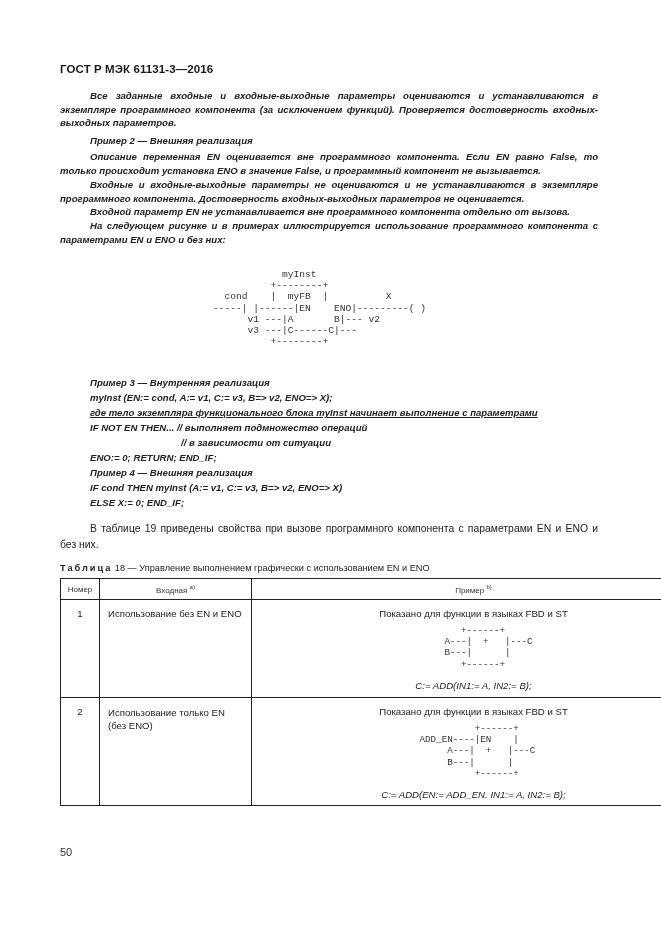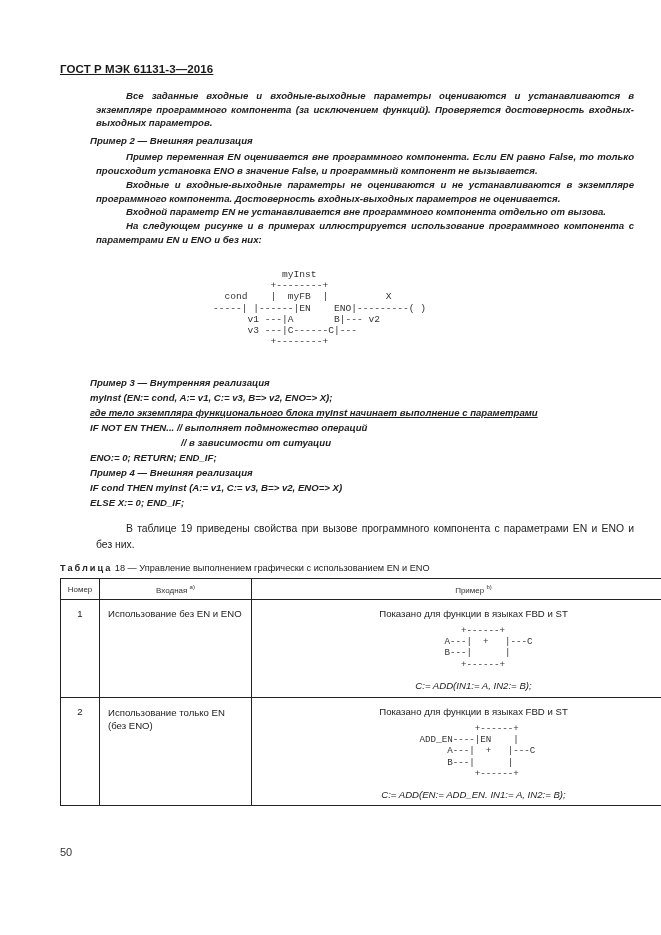--- a/index.html
+++ b/index.html
@@ -1,21 +1,21 @@
 <!DOCTYPE html>
 <html><head>
 <meta charset="utf-8">
 <style>
   html, body { margin: 0; padding: 0; background: #ffffff; }
   body { width: 661px; height: 935px; position: relative; overflow: hidden; color: #1a1a1a; font-family: "Liberation Sans", sans-serif; }
   .abs { position: absolute; }
-  .hdr { left: 60px; top: 63px; font-size: 11.5px; font-weight: bold; letter-spacing: 0.1px; text-decoration: underline; }
+  .hdr { left: 60px; top: 63px; font-size: 11.5px; font-weight: bold; letter-spacing: 0.1px; }
   .it { font-style: italic; font-weight: bold; font-size: 9.6px; line-height: 13.5px; color: #222; }
   .para { left: 60px; width: 538px; text-align: justify; }
-  .indent { text-indent: 30px; margin-left: 36px; }
+  .indent { text-indent: 30px; }
   pre.fbd { margin: 0; font-family: "Liberation Mono", monospace; font-size: 9.6px; line-height: 11.2px; color: #333; }
   .normal { font-size: 10.4px; line-height: 16px; color: #222; }
   .caption { left: 60px; top: 563px; font-size: 9.2px; color: #222; }
   .caption .sp { letter-spacing: 2px; font-weight: bold; }
   table.tbl { position: absolute; left: 60px; top: 578px; width: 636px; border-collapse: collapse; font-size: 9.6px; color: #222; }
   table.tbl td, table.tbl th { border: 1.2px solid #222; vertical-align: top; padding: 0; }
   table.tbl th { font-weight: normal; font-size: 8px; height: 20px; vertical-align: middle; text-align: center; color: #333; }
   table.tbl th sup { font-size: 6px; }
   .c-num { width: 38px; text-align: center; }
   .c-desc { width: 143px; padding-left: 8px !important; }
@@ -28,21 +28,21 @@
 </style>
 </head>
 <body>
 
 <div class="abs hdr">ГОСТ Р МЭК 61131-3—2016</div>
 
 <div class="abs it para indent" style="top:89px;">Все заданные входные и входные-выходные параметры оцениваются и устанавливаются в экземпляре программного компонента (за исключением функций). Проверяется достоверность входных-выходных параметров.</div>
 
 <div class="abs it" style="left:90px; top:134px;">Пример 2 — Внешняя реализация</div>
 
-<div class="abs it para indent" style="top:150px;">Пример переменная EN оценивается вне программного компонента. Если EN равно False, то только происходит установка ENO в значение False, и программный компонент не вызывается.</div>
+<div class="abs it para indent" style="top:150px;">Описание переменная EN оценивается вне программного компонента. Если EN равно False, то только происходит установка ENO в значение False, и программный компонент не вызывается.</div>
 
 <div class="abs it para indent" style="top:178px;">Входные и входные-выходные параметры не оцениваются и не устанавливаются в экземпляре программного компонента. Достоверность входных-выходных параметров не оценивается.</div>
 
 <div class="abs it para indent" style="top:205px;">Входной параметр EN не устанавливается вне программного компонента отдельно от вызова.</div>
 
 <div class="abs it para indent" style="top:219px;">На следующем рисунке и в примерах иллюстрируется использование программного компонента с параметрами EN и ENO и без них:</div>
 
 <pre class="abs fbd" style="left:213px; top:269px;">            myInst
           +--------+
   cond    |  myFB  |          X

